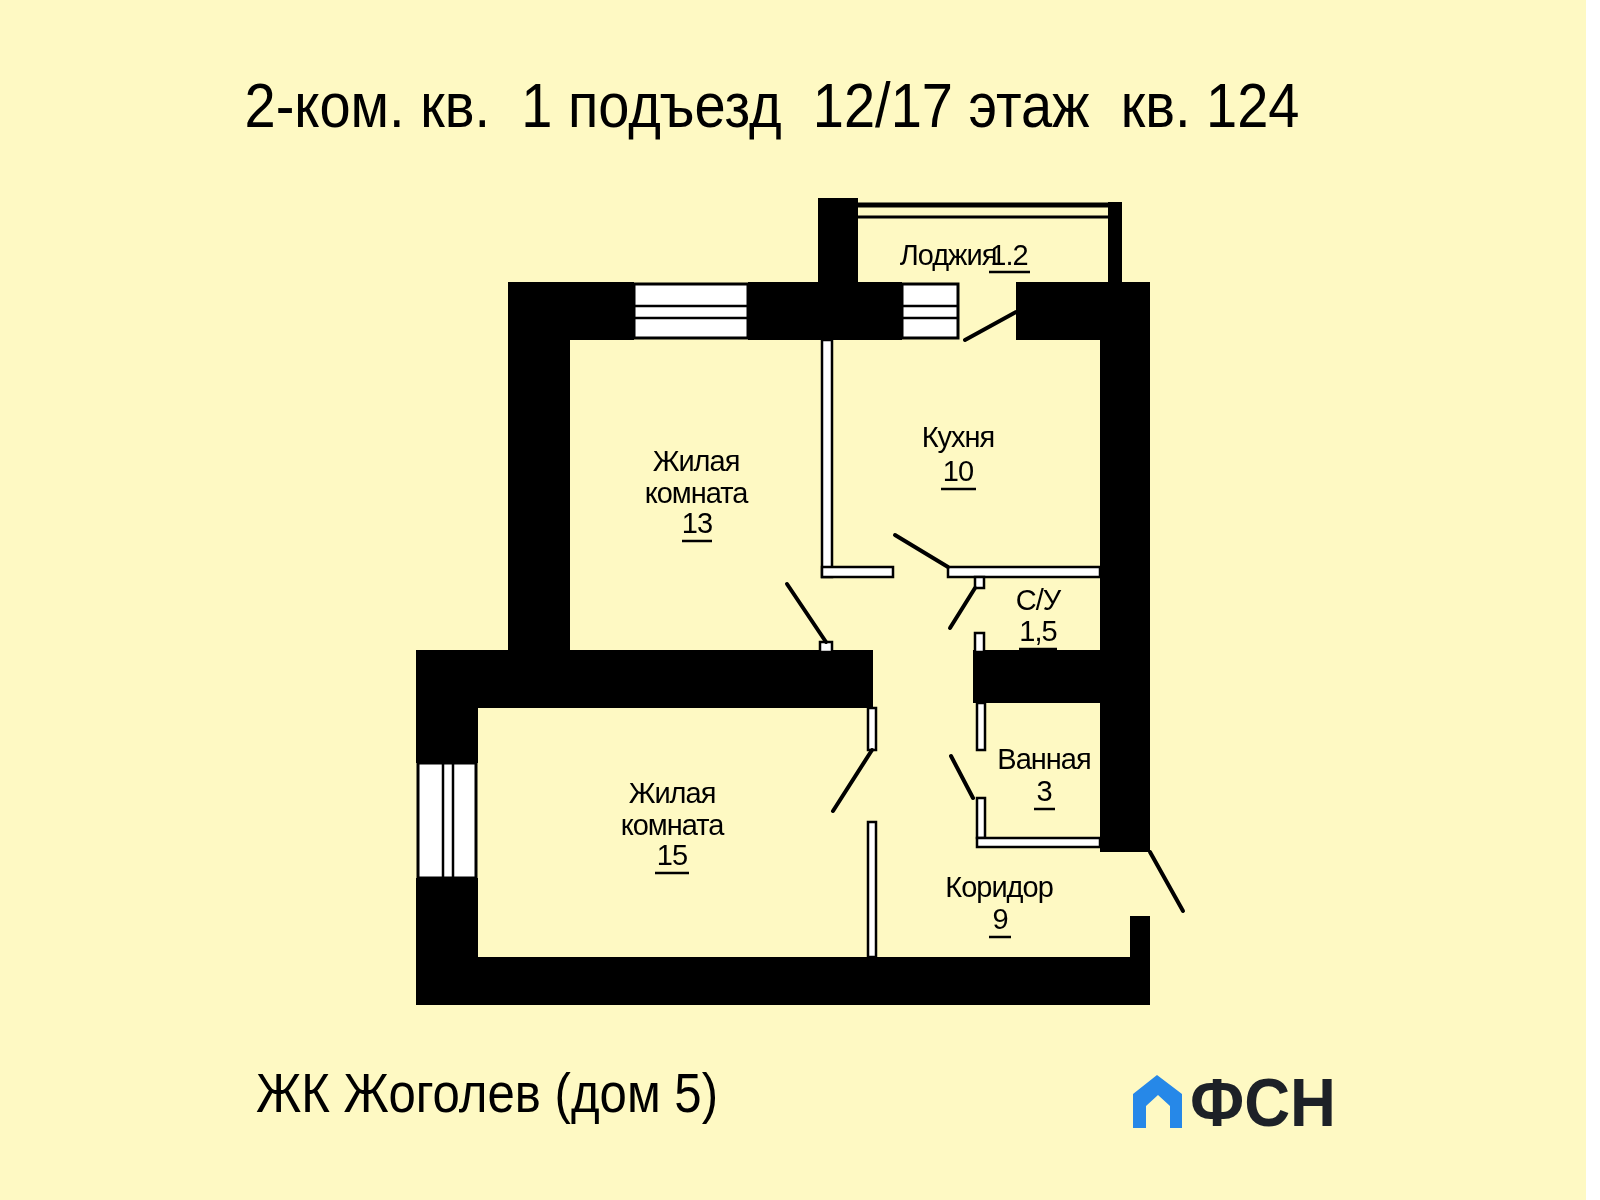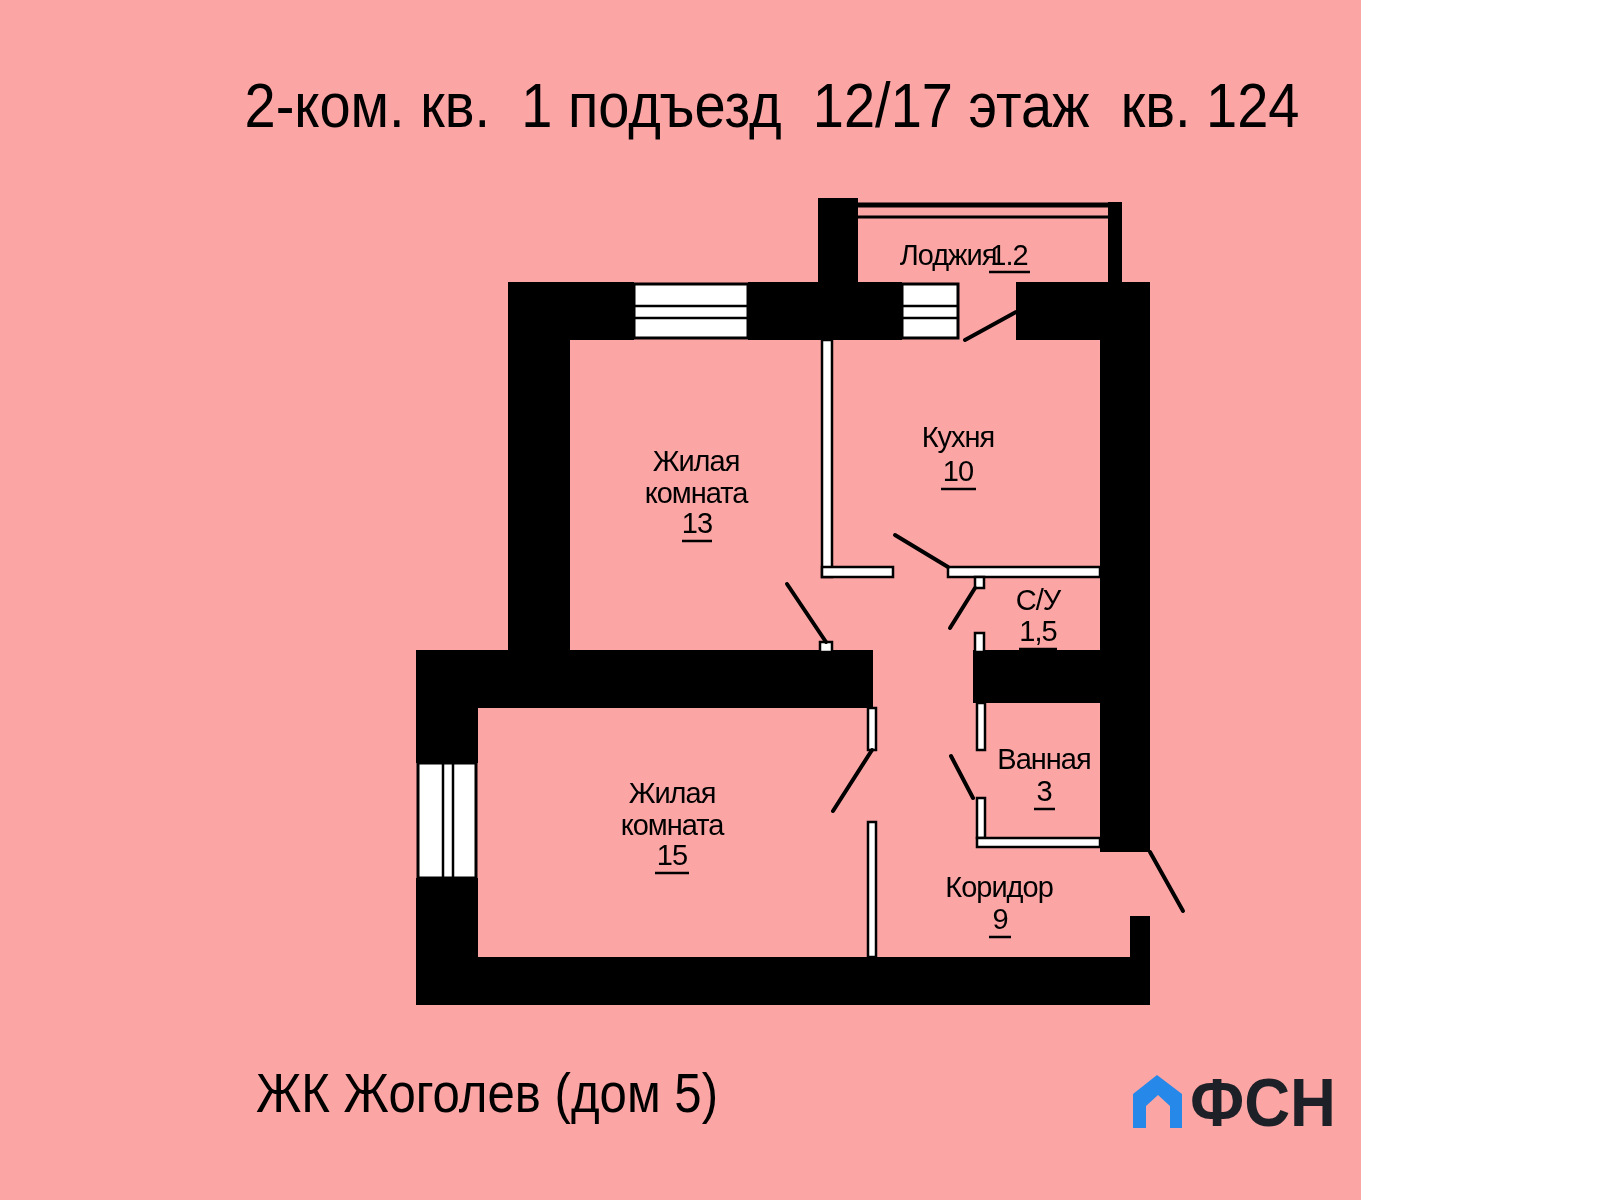--- a/index.html
+++ b/index.html
@@ -6,23 +6,23 @@
     margin: 0;
     padding: 0;
     background: #ffffff;
     width: 1600px;
     height: 1200px;
     overflow: hidden;
     font-family: "Liberation Sans", sans-serif;
   }
   .page {
     position: relative;
-    width: 1361px;
+    width: 1586px;
     height: 1200px;
-    background: #fca5a5;
+    background: #fef9c3;
   }
   svg { display: block; }
   .room-name, .room-area {
     font-family: "Liberation Sans", sans-serif;
     font-size: 29px;
     letter-spacing: -1px;
     fill: #000000;
   }
   .title-text {
     font-family: "Liberation Sans", sans-serif;

